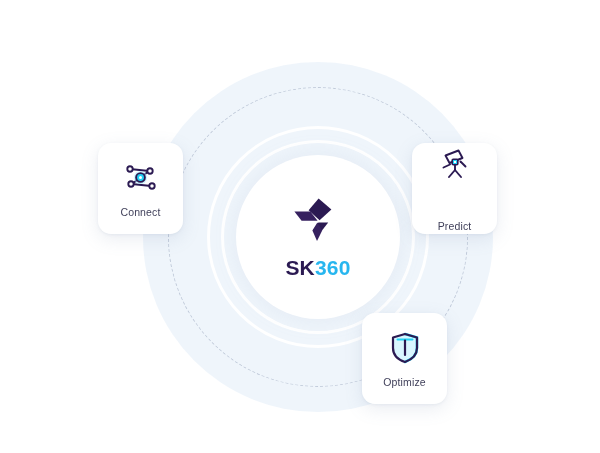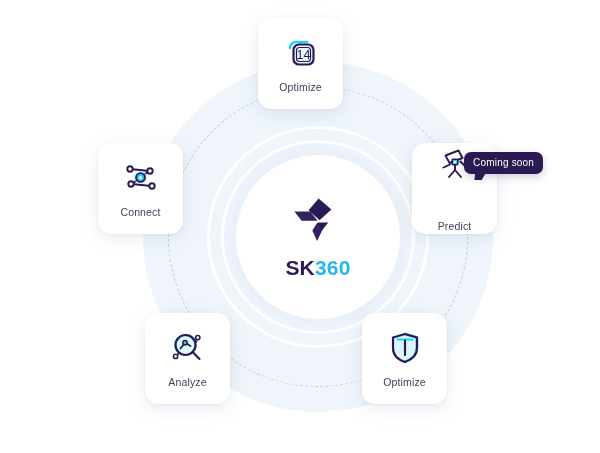--- a/index.html
+++ b/index.html
@@ -174,31 +174,20 @@
         <path d="M2.4 14.6 L18.4 14.6 L25.6 23.8 L9.6 23.8 Z" fill="#36215f"></path>
         <path d="M26.4 25.6 L36.2 25.6 L30.0 33.6 L20.8 33.6 Z" fill="#2b1a52"></path>
         <path d="M25.4 25.4 L30.2 33.4 L25.0 44.0 L20.4 33.6 Z" fill="#36215f"></path>
       </svg>
     </span>
     <div class="brand-word">
       <span class="sk">SK</span><span class="n360">360</span>
     </div>
   </div>
 
-  <div class="card card-optimize">
-    <span class="glyph">
-      <svg width="34" height="34" viewBox="0 0 34 34" xmlns="http://www.w3.org/2000/svg">
-        <path d="M6 12 a6 6 0 0 1 6 -6 h11" fill="none" stroke="#22d3f5" stroke-width="2.6" stroke-linecap="round"></path>
-        <rect x="9.5" y="8.5" width="20" height="20" rx="5.5" fill="#e6f8fd" stroke="#2b1a52" stroke-width="2.2"></rect>
-        <rect x="12.5" y="11.5" width="14" height="14" rx="3" fill="none" stroke="#2b1a52" stroke-width="1.2"></rect>
-        <text x="19.5" y="23.4" text-anchor="middle" font-family="'Liberation Sans',sans-serif" font-size="12.5" fill="#2b1a52">14</text>
-      </svg>
-    </span>
-    <div class="card-label">Optimize</div>
-  </div>
 
   <div class="card card-connect">
     <span class="glyph">
       <svg width="36" height="32" viewBox="0 0 36 32" xmlns="http://www.w3.org/2000/svg">
         <g stroke="#2b1a52" stroke-width="1.9" fill="none" stroke-linecap="round">
           <line x1="7" y1="7" x2="26" y2="9"></line>
           <line x1="26" y1="9" x2="9" y2="22"></line>
           <line x1="9" y1="22" x2="28" y2="24"></line>
         </g>
         <circle cx="17.5" cy="15.5" r="6.6" fill="#a9edff" opacity=".55"></circle>
@@ -224,42 +213,21 @@
           <path d="M17 23 L23 30"></path>
           <path d="M5.5 20.5 L12 17.5"></path>
         </g>
         <rect x="14.2" y="12.2" width="5.6" height="5.6" rx="1" fill="#22d3f5" stroke="#2b1a52" stroke-width="1.6"></rect>
         <rect x="16" y="14" width="2" height="2" fill="#ffffff"></rect>
       </svg>
     </span>
     <div class="card-label">Predict</div>
   </div>
 
-  <div class="tooltip">Coming soon</div>
-
-  <div class="card card-analyze">
-    <span class="glyph">
-      <svg width="36" height="36" viewBox="0 0 36 36" xmlns="http://www.w3.org/2000/svg">
-        <circle cx="15.5" cy="15" r="10" fill="#d6f6ff" opacity=".8"></circle>
-        <path d="M15.5 5 a10 10 0 0 1 7.1 17.1" fill="none" stroke="#22d3f5" stroke-width="2.4" stroke-linecap="round"></path>
-        <path d="M8.4 22.1 a10 10 0 0 1 0 -14.2" fill="none" stroke="#22d3f5" stroke-width="2.4" stroke-linecap="round"></path>
-        <circle cx="15.5" cy="15" r="10" fill="none" stroke="#2b1a52" stroke-width="2"></circle>
-        <line x1="22.8" y1="22.3" x2="29.5" y2="29" stroke="#2b1a52" stroke-width="2.2" stroke-linecap="round"></line>
-        <path d="M10.5 18.5 L15 12.5 L20.5 16" fill="none" stroke="#2b1a52" stroke-width="1.7" stroke-linecap="round" stroke-linejoin="round"></path>
-        <circle cx="15" cy="12.8" r="2.2" fill="#22d3f5" stroke="#2b1a52" stroke-width="1.5"></circle>
-        <g stroke="#2b1a52" stroke-width="1.6" fill="none" stroke-linecap="round">
-          <line x1="22.4" y1="8.2" x2="26.8" y2="11.6"></line>
-          <line x1="9.6" y1="22.6" x2="6.3" y2="25.6"></line>
-        </g>
-        <circle cx="27.8" cy="7.6" r="2.1" fill="#ffffff" stroke="#2b1a52" stroke-width="1.6"></circle>
-        <circle cx="5.6" cy="26.4" r="2.1" fill="#ffffff" stroke="#2b1a52" stroke-width="1.6"></circle>
-      </svg>
-    </span>
-    <div class="card-label">Analyze</div>
-  </div>
+
 
   <div class="card card-protect">
     <span class="glyph">
       <svg width="32" height="34" viewBox="0 0 32 34" xmlns="http://www.w3.org/2000/svg">
         <path d="M16 3 L28 6.5 V17 c0 7.5 -6.6 12 -12 14 C10 29 4 24.5 4 17 V6.5 Z" fill="#d9f6ff"></path>
         <path d="M16 3 L28 6.5 V17 c0 7.5 -6.6 12 -12 14" fill="none" stroke="#22d3f5" stroke-width="2.6" stroke-linecap="round"></path>
         <path d="M16 3 L28 6.5 V17 c0 7.5 -6.6 12 -12 14 C10 29 4 24.5 4 17 V6.5 Z" fill="none" stroke="#2b1a52" stroke-width="2.2" stroke-linejoin="round"></path>
         <path d="M8.5 8.5 h15" fill="none" stroke="#22d3f5" stroke-width="2" stroke-linecap="round"></path>
         <line x1="16" y1="9.5" x2="16" y2="24" stroke="#2b1a52" stroke-width="2.2" stroke-linecap="round"></line>
       </svg>

